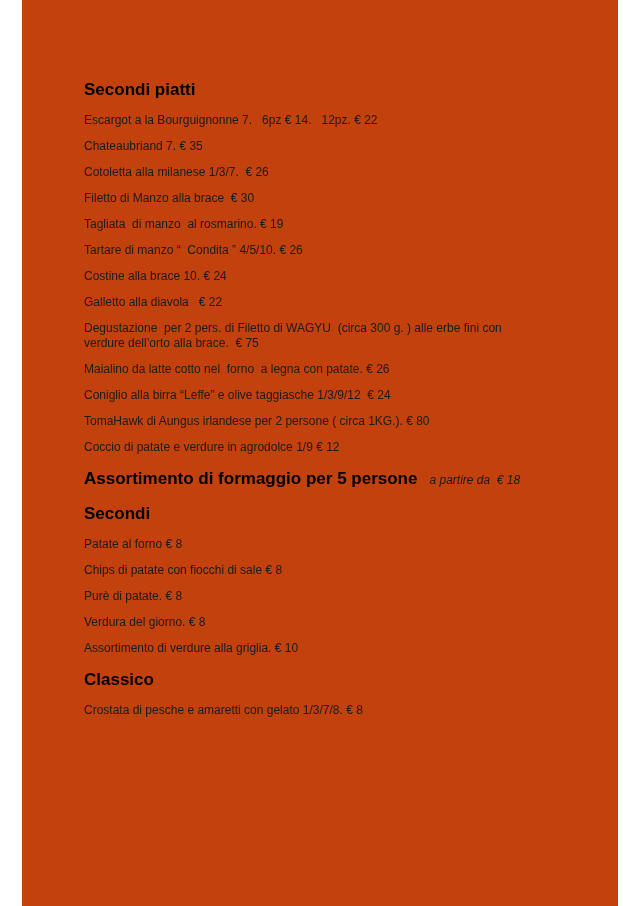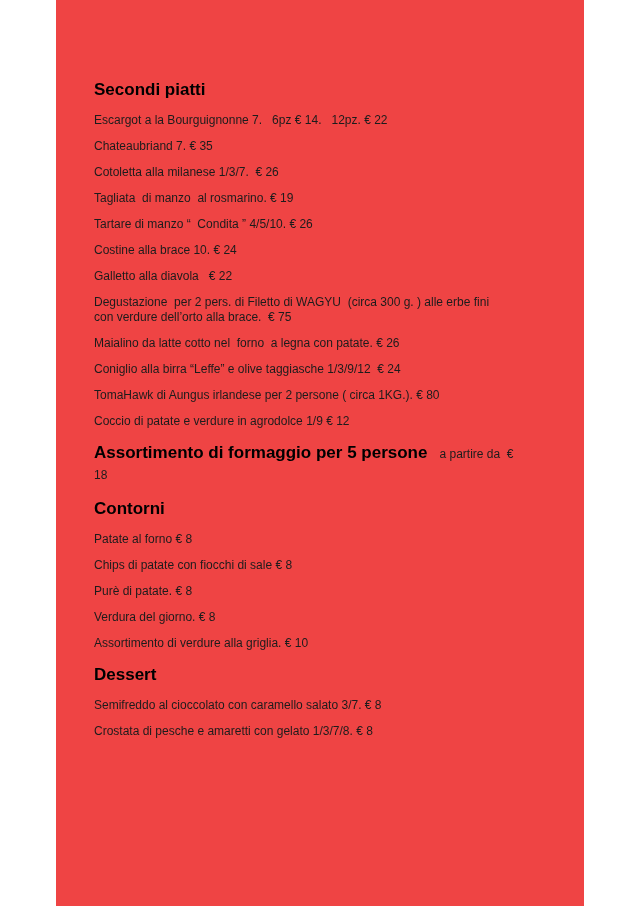--- a/index.html
+++ b/index.html
@@ -2,26 +2,26 @@
 <html><head>
 <meta charset="utf-8">
 <style>
   html, body {
     margin: 0;
     padding: 0;
     background: #ffffff;
   }
   .page {
     position: relative;
-    width: 528px;
+    width: 596px;
     min-height: 906px;
     margin: 0 auto;
-    background: #ef4444;
+    background: #c2410c;
     box-sizing: border-box;
-    padding: 80px 64px 60px 38px;
+    padding: 80px 64px 60px 62px;
     font-family: "Liberation Sans", "DejaVu Sans", sans-serif;
     color: #1c1c1c;
   }
   .menu-section {
     margin: 0;
   }
   .section-title {
     font-size: 17px;
     font-weight: 700;
     color: #000000;
@@ -31,20 +31,21 @@
   }
   .menu-section:first-child .section-title {
     margin-top: 0;
   }
   .title-suffix {
     font-size: 12px;
     font-weight: 400;
     color: #1c1c1c;
     margin-left: 12px;
     white-space: pre-wrap;
+    font-style: italic;
   }
   .menu-item {
     font-size: 12px;
     line-height: 15px;
     margin: 0 17px 11px 0;
     color: #1c1c1c;
     white-space: pre-wrap;
     word-wrap: break-word;
   }
 </style>
@@ -55,20 +56,21 @@
   <div id="menu-root">
   <section class="menu-section">
     <h2 class="section-title"><span class="title-text">Secondi piatti</span></h2>
 
   <p class="menu-item">Escargot a la Bourguignonne 7.   6pz € 14.   12pz. € 22</p>
 
   <p class="menu-item">Chateaubriand 7. € 35</p>
 
   <p class="menu-item">Cotoletta alla milanese 1/3/7.  € 26</p>
 
+  <p class="menu-item">Filetto di Manzo alla brace  € 30</p>
 
   <p class="menu-item">Tagliata  di manzo  al rosmarino. € 19</p>
 
   <p class="menu-item">Tartare di manzo “  Condita ” 4/5/10. € 26</p>
 
   <p class="menu-item">Costine alla brace 10. € 24</p>
 
   <p class="menu-item">Galletto alla diavola   € 22</p>
 
   <p class="menu-item">Degustazione  per 2 pers. di Filetto di WAGYU  (circa 300 g. ) alle erbe fini con verdure dell’orto alla brace.  € 75</p>
@@ -80,36 +82,35 @@
   <p class="menu-item">TomaHawk di Aungus irlandese per 2 persone ( circa 1KG.). € 80</p>
 
   <p class="menu-item">Coccio di patate e verdure in agrodolce 1/9 € 12</p>
 </section>
 
   <section class="menu-section">
     <h2 class="section-title"><span class="title-text">Assortimento di formaggio per 5 persone</span><span class="title-suffix">a partire da  € 18</span></h2>
   </section>
 
   <section class="menu-section">
-    <h2 class="section-title"><span class="title-text">Contorni</span></h2>
+    <h2 class="section-title"><span class="title-text">Secondi</span></h2>
 
   <p class="menu-item">Patate al forno € 8</p>
 
   <p class="menu-item">Chips di patate con fiocchi di sale € 8</p>
 
   <p class="menu-item">Purè di patate. € 8</p>
 
   <p class="menu-item">Verdura del giorno. € 8</p>
 
   <p class="menu-item">Assortimento di verdure alla griglia. € 10</p>
 </section>
 
   <section class="menu-section">
-    <h2 class="section-title"><span class="title-text">Dessert</span></h2>
+    <h2 class="section-title"><span class="title-text">Classico</span></h2>
 
 
 
-  <p class="menu-item">Semifreddo al cioccolato con caramello salato 3/7. € 8</p>
 
   <p class="menu-item">Crostata di pesche e amaretti con gelato 1/3/7/8. € 8</p>
 </section>
 </div>
 </main>
 
 </body></html>

